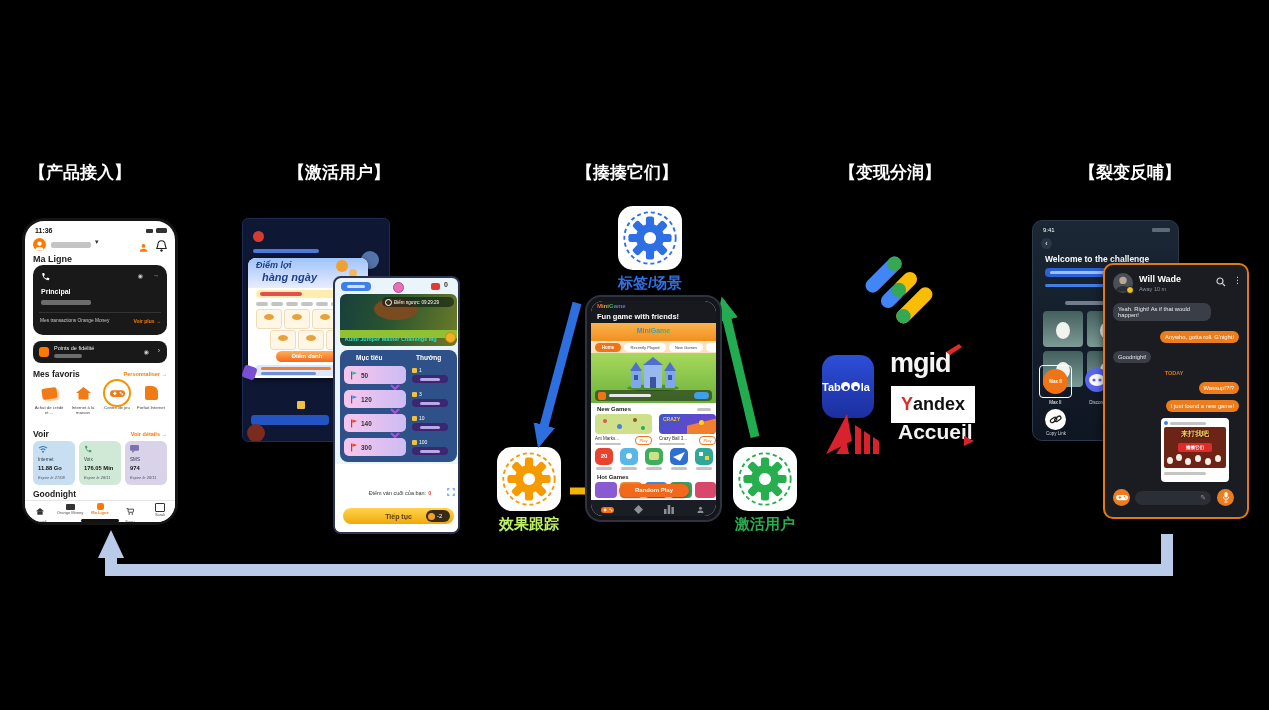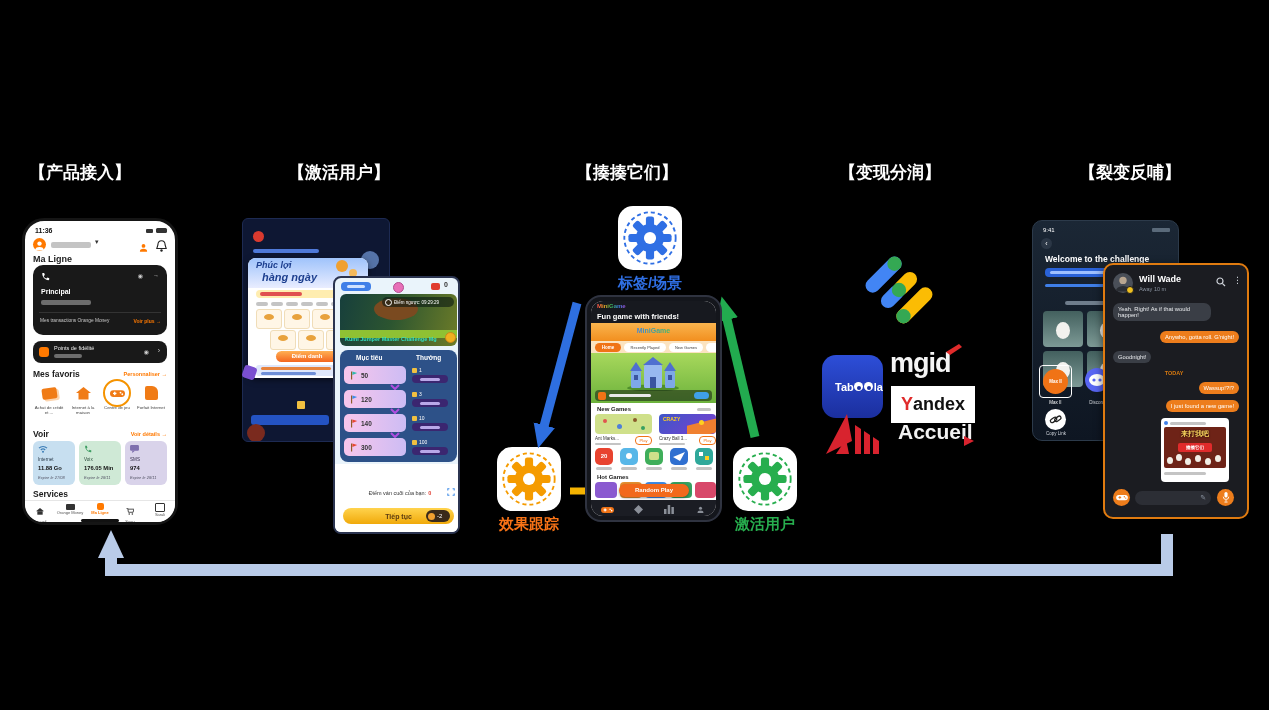--- a/index.html
+++ b/index.html
@@ -152,21 +152,21 @@
         <div class="a" style="left:92px;width:42px;height:44px;background:#d9d3ea;border-radius:6px;">
           <svg class="a" style="left:5px;top:4px;" width="9" height="8" viewBox="0 0 10 9">
               <rect x="0" y="0" width="10" height="6.5" rx="1.5" fill="#7e6fae"></rect>
               <polygon points="2.5,6.5 2.5,9 5.5,6.5" fill="#7e6fae"></polygon>
             </svg>
           <div class="a" style="left:5px;top:16px;font-size:4.6px;color:#3a3350;">SMS</div>
           <div class="a b" style="left:5px;top:24px;font-size:5.8px;color:#111;">974</div>
           <div class="a" style="left:5px;top:34px;font-size:4px;font-style:italic;color:#556;">Expire le 28/11</div>
         </div>
       </div>
-      <div class="a b" style="left:8px;top:268px;font-size:8.5px;color:#1c1c1c;">Services</div>
+      <div class="a b" style="left:8px;top:268px;font-size:8.5px;color:#1c1c1c;">Goodnight</div>
 
       <div class="a" style="left:0;top:279px;width:150px;height:22px;border-top:1px solid #e6e6e6;background:#fff;">
         <div class="a tc" style="left:0;width:30px;">
           <svg width="8" height="7" viewBox="0 0 15 13" style="margin-top:2px;">
               <polygon points="7.5,0 15,6 0,6" fill="#333"></polygon>
               <rect x="2.5" y="6" width="10" height="6.5" fill="#333"></rect>
             </svg>
           <div style="font-size:4px;color:#555;">Accueil</div>
         </div>
         <div class="a tc" style="left:30px;width:30px;">
@@ -199,21 +199,21 @@
     <div class="a mask" style="left:10px;top:30px;width:66px;height:4px;background:#4f79d8;"></div>
     <div class="a b" style="left:10px;top:37px;font-size:8px;color:#5a8cf0;">tới FairVS</div>
     <div class="a" style="left:118px;top:32px;width:18px;height:18px;border-radius:50%;background:#7ca4e8;opacity:.65;"></div>
     <div class="a" style="left:54px;top:182px;width:8px;height:8px;background:#f0c040;border-radius:1px;"></div>
     <div class="a" style="left:8px;top:196px;width:78px;height:10px;background:#2453c2;border-radius:3px;"></div>
     <div class="a" style="left:4px;top:205px;width:18px;height:18px;border-radius:50%;background:#7a2a1e;"></div>
   </div>
 
   <div class="a" style="left:248px;top:258px;width:120px;height:120px;background:#fff;border-radius:8px;z-index:2;overflow:visible;box-shadow:0 2px 6px rgba(0,0,0,.5);">
     <div class="a" style="left:0;top:0;width:120px;height:30px;border-radius:8px 8px 0 0;background:linear-gradient(180deg,#9fc3fb,#e9edff);overflow:hidden;">
-      <div class="a b" style="left:8px;top:2px;font-size:9px;font-style:italic;color:#1d3f8f;">Phúc lợi</div>
+      <div class="a b" style="left:8px;top:2px;font-size:9px;font-style:italic;color:#1d3f8f;">Điểm lợi</div>
       <div class="a b" style="left:14px;top:13px;font-size:11px;font-style:italic;color:#1d3f8f;">hàng ngày</div>
       <div class="a" style="left:88px;top:2px;width:12px;height:12px;border-radius:50%;background:#f0a030;"></div>
       <div class="a" style="left:101px;top:11px;width:8px;height:8px;border-radius:50%;background:#f4b95a;"></div>
     </div>
     <div class="a" style="left:8px;top:32px;width:88px;height:8px;background:#ffedb0;border-radius:4px;">
       <div class="a" style="left:4px;top:2px;width:42px;height:4px;background:#e05050;border-radius:2px;"></div>
     </div>
     <div class="a" style="left:8px;top:44px;width:104px;height:5px;">
       <div class="a mask" style="left:0;width:12px;height:4px;"></div>
         <div class="a mask" style="left:15px;width:12px;height:4px;"></div>
@@ -404,21 +404,21 @@
         <rect x="20.5" y="5.5" width="7" height="9" rx="2" transform="rotate(90 24 24)"></rect>
         <rect x="20.5" y="5.5" width="7" height="9" rx="2" transform="rotate(135 24 24)"></rect>
         <rect x="20.5" y="5.5" width="7" height="9" rx="2" transform="rotate(180 24 24)"></rect>
         <rect x="20.5" y="5.5" width="7" height="9" rx="2" transform="rotate(225 24 24)"></rect>
         <rect x="20.5" y="5.5" width="7" height="9" rx="2" transform="rotate(270 24 24)"></rect>
         <rect x="20.5" y="5.5" width="7" height="9" rx="2" transform="rotate(315 24 24)"></rect>
       </g>
       <circle cx="24" cy="24" r="5.2" fill="#fff"></circle>
     </svg>
   </div>
-  <div class="gearlab" style="left:474px;top:515px;color:#f97316;">效果跟踪</div>
+  <div class="gearlab" style="left:474px;top:515px;color:#bef264;">效果跟踪</div>
 
   <div class="gearbox" style="left:733px;top:447px;">
     <svg width="56" height="56" viewBox="0 0 48 48">
       <circle cx="24" cy="24" r="22" fill="none" stroke="#27ae4e" stroke-width="1.6" stroke-dasharray="3.5 2.6"></circle>
       <g fill="#27ae4e">
         <circle cx="24" cy="24" r="12"></circle>
         <rect x="20.5" y="5.5" width="7" height="9" rx="2"></rect>
         <rect x="20.5" y="5.5" width="7" height="9" rx="2" transform="rotate(45 24 24)"></rect>
         <rect x="20.5" y="5.5" width="7" height="9" rx="2" transform="rotate(90 24 24)"></rect>
         <rect x="20.5" y="5.5" width="7" height="9" rx="2" transform="rotate(135 24 24)"></rect>
@@ -580,21 +580,21 @@
       <rect x="31" y="16" width="14" height="26" rx="7" fill="#FBBC04"></rect>
       <rect x="31" y="34" width="14" height="26" rx="7" fill="#4285F4"></rect>
       <circle cx="38" cy="38" r="7" fill="#34A853"></circle>
     </g>
     <g transform="rotate(45 53 53)">
       <rect x="46" y="31" width="14" height="44" rx="7" fill="#FBBC04"></rect>
       <circle cx="53" cy="68" r="7" fill="#34A853"></circle>
     </g>
   </svg>
 
-  <div class="a f" style="left:822px;top:355px;width:52px;height:63px;border-radius:14px;background:linear-gradient(180deg,#2d4ed8,#1b2f9e);justify-content:flex-end;padding-left:9px;">
+  <div class="a f" style="left:822px;top:355px;width:52px;height:63px;border-radius:14px;background:linear-gradient(180deg,#2d4ed8,#1b2f9e);justify-content:flex-start;">
     <span class="b" style="color:#fff;font-size:11px;">Tab</span>
     <span style="width:9px;height:9px;border-radius:50%;background:#fff;position:relative;display:inline-block;margin:0 .5px;">
         <span style="position:absolute;left:2.5px;top:3.5px;width:4px;height:4px;border-radius:50%;background:#1b2f9e;"></span>
       </span>
     <span style="width:9px;height:9px;border-radius:50%;background:#fff;position:relative;display:inline-block;margin:0 .5px;">
         <span style="position:absolute;left:2.5px;top:3.5px;width:4px;height:4px;border-radius:50%;background:#1b2f9e;"></span>
       </span>
     <span class="b" style="color:#fff;font-size:11px;">la</span>
   </div>
 

